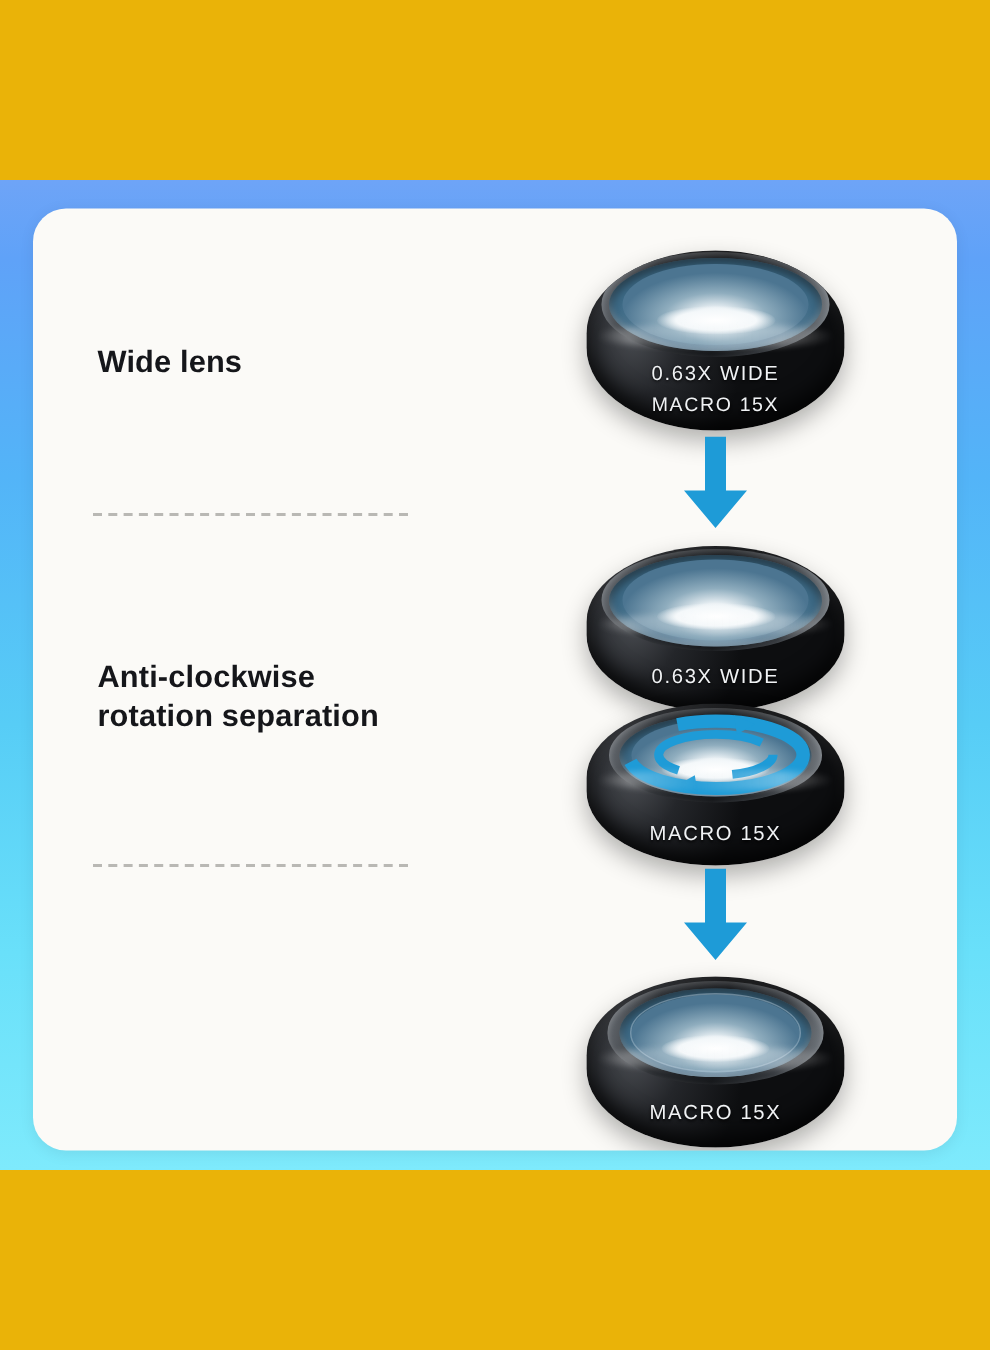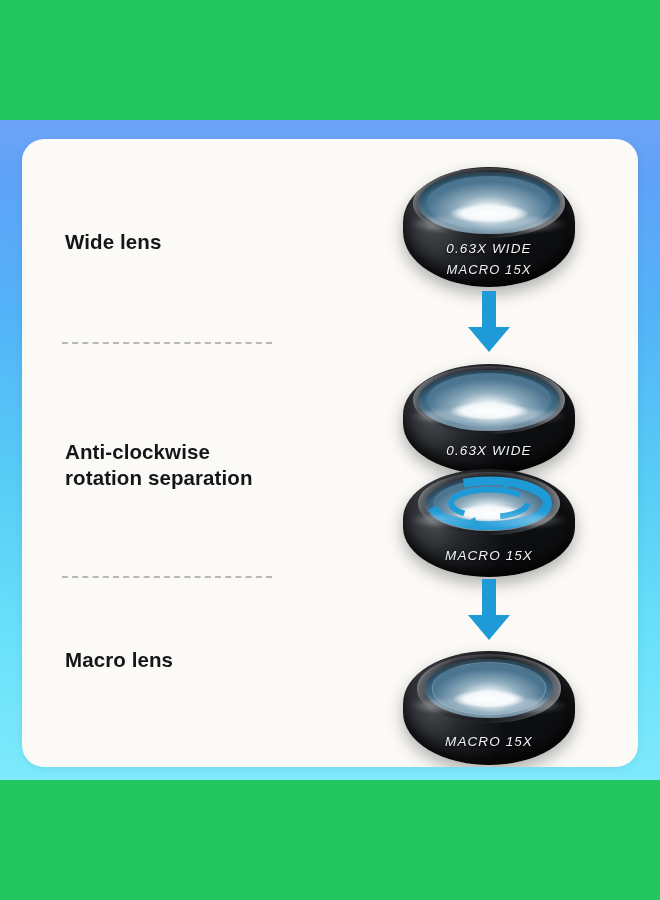--- a/index.html
+++ b/index.html
@@ -11,21 +11,21 @@
     width: 660px;
     height: 900px;
     font-family: "Liberation Sans", sans-serif;
     overflow: hidden;
   }
 
   #page {
     position: relative;
     width: 660px;
     height: 900px;
-    background: #22c55e;
+    background: #eab308;
   }
 
   
   .backdrop {
     position: absolute;
     left: 0;
     top: 120px;
     width: 660px;
     height: 660px;
     background: linear-gradient(180deg,
@@ -72,25 +72,24 @@
     width: 210px;
     height: 0;
     border-top: 2px dashed #b9b8b4;
   }
   .divider-1 { top: 203px; }
   .divider-2 { top: 437px; }
 
   
   .stage {
     position: absolute;
-    left: 312px;
+    left: 300px;
     top: 0;
     width: 310px;
     height: 628px;
-    font-style: italic;
   }
 
   
   .lens {
     position: absolute;
     left: 50%;
     transform: translateX(-50%);
   }
 
   
@@ -241,21 +240,20 @@
 
     <div class="label label-wide">Wide lens</div>
 
     <div class="divider divider-1"></div>
 
     <div class="label label-anti">Anti-clockwise
 rotation separation</div>
 
     <div class="divider divider-2"></div>
 
-    <div class="label label-macro">Macro lens</div>
 
     <div class="stage">
 
       <div class="lens lens-1">
         <div class="barrel">
           <div class="rim"></div>
           <div class="glass"></div>
           <div class="engrave eng-a">0.63X WIDE</div>
           <div class="engrave eng-b">MACRO 15X</div>
         </div>

